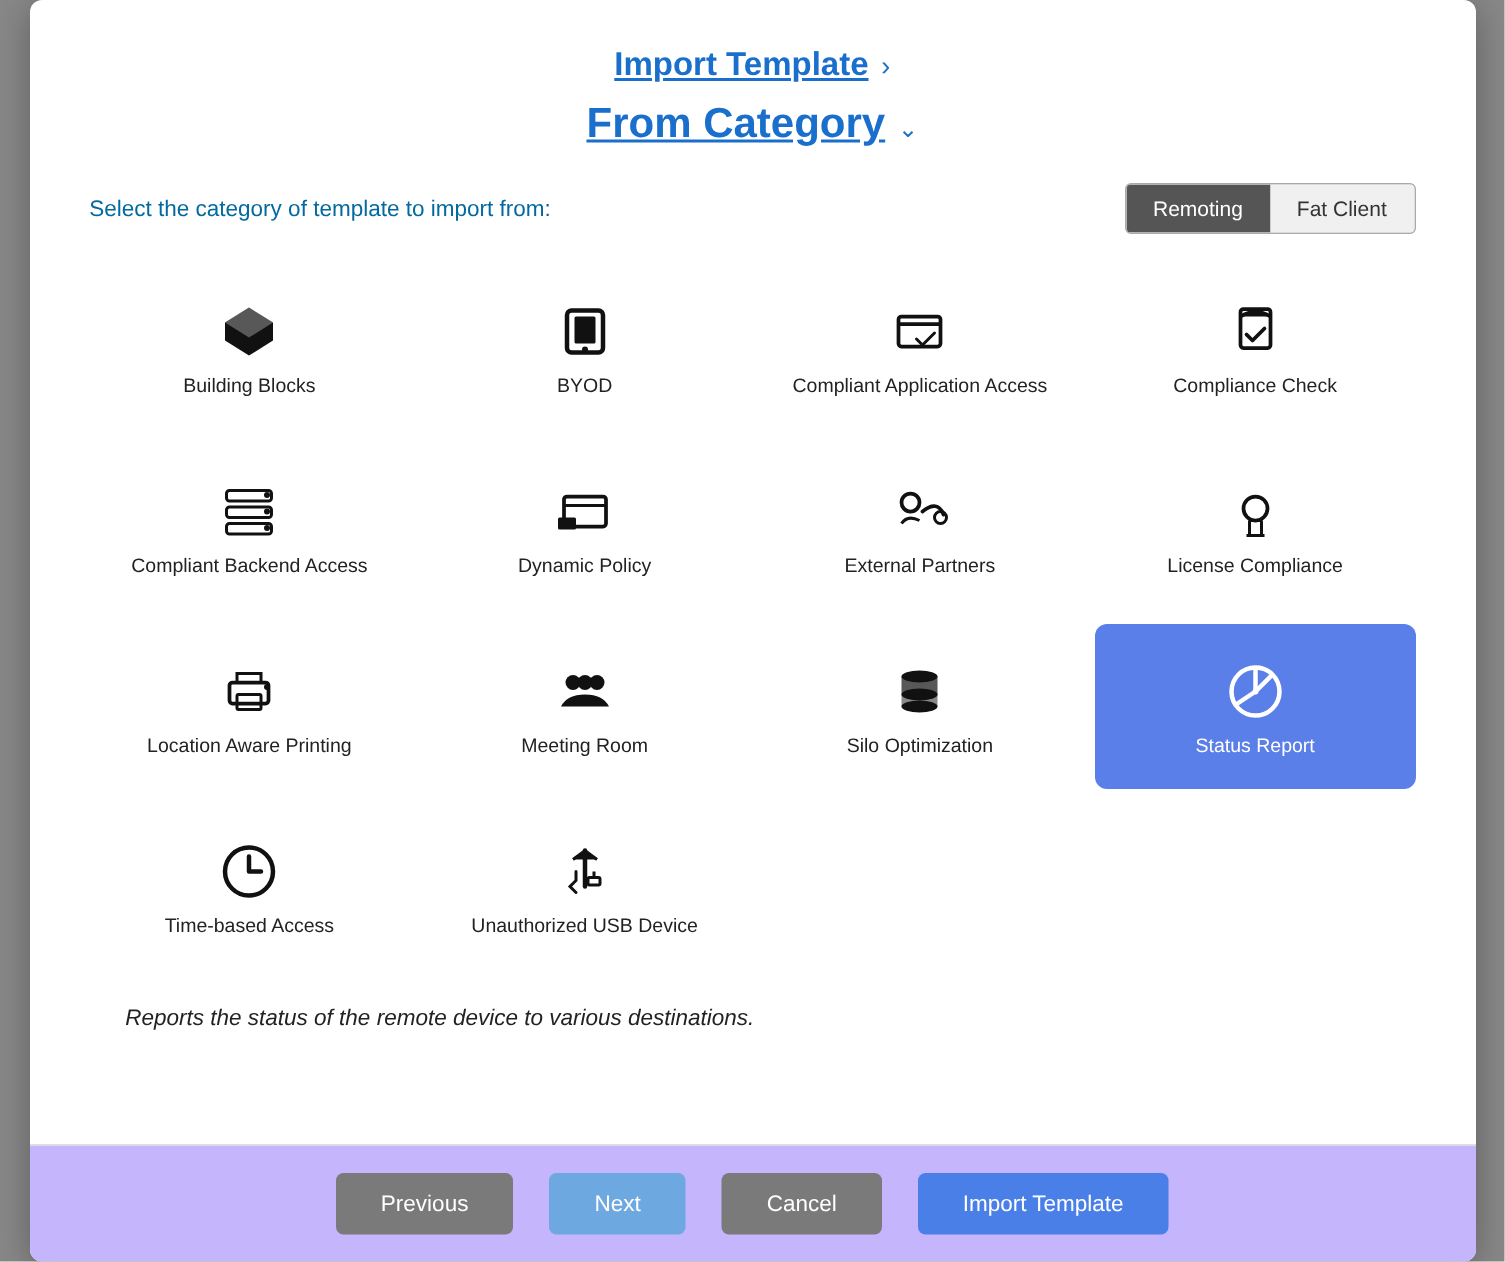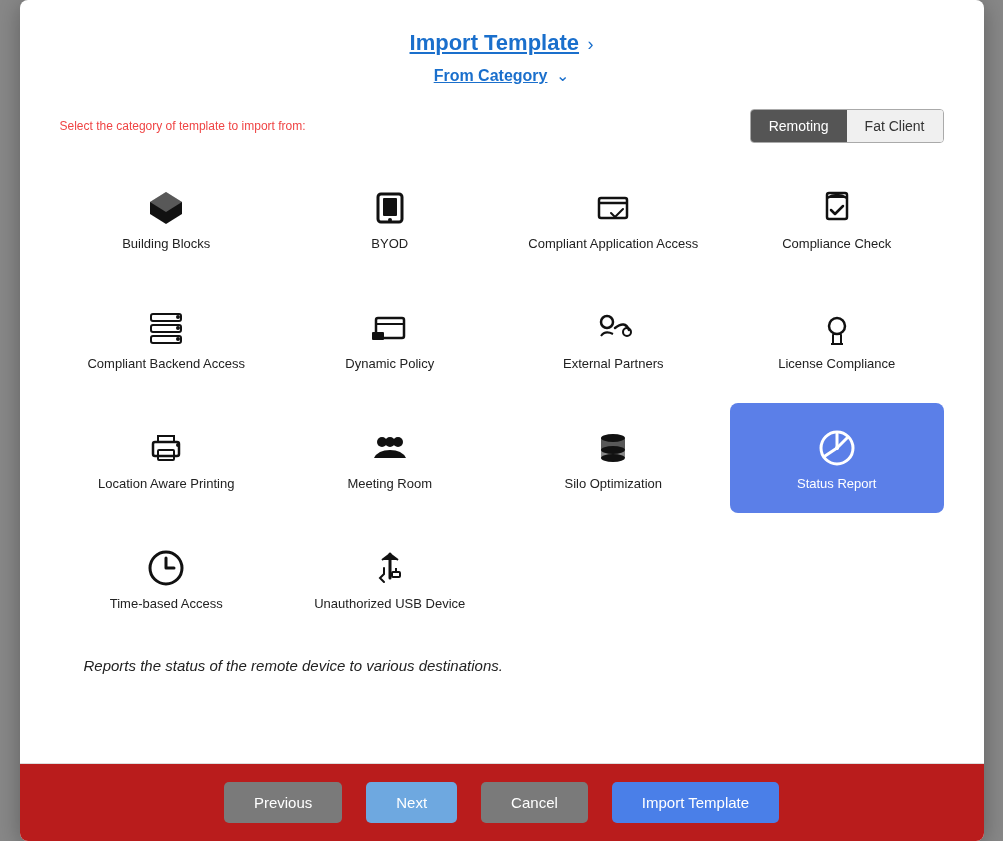--- a/index.html
+++ b/index.html
@@ -42,40 +42,40 @@
       color: #1a6fcc;
       font-size: 18px;
       margin-left: 4px;
     }
     .sub-header {
       text-align: center;
       margin-bottom: 24px;
     }
     .sub-header a {
       color: #1a6fcc;
-      font-size: 16px;
+      font-size: 28px;
       font-weight: bold;
       text-decoration: underline;
       cursor: pointer;
       text-align: center;
     }
     .chevron-down {
       color: #1a6fcc;
       font-size: 16px;
       margin-left: 4px;
     }
     .category-row {
       display: flex;
       justify-content: space-between;
       align-items: center;
       margin-bottom: 20px;
     }
     .category-label {
-      font-size: 12px;
-      color: #ef4444;
+      font-size: 15px;
+      color: #0369a1;
     }
     .toggle-group {
       display: flex;
       border: 1px solid #aaa;
       border-radius: 4px;
       overflow: hidden;
     }
     .toggle-btn {
       padding: 8px 18px;
       font-size: 14px;
@@ -133,21 +133,21 @@
       margin-bottom: 10px;
       padding-left: 4px;
       margin-left: 20px;
     }
     .footer {
       display: flex;
       justify-content: center;
       align-items: center;
       gap: 24px;
       padding: 18px 40px;
-      background: #b91c1c;
+      background: #c4b5fd;
       border-top: 1px solid #ddd;
     }
     .btn {
       padding: 12px 30px;
       font-size: 15px;
       border-radius: 5px;
       border: none;
       cursor: pointer;
       font-weight: 500;
     }

